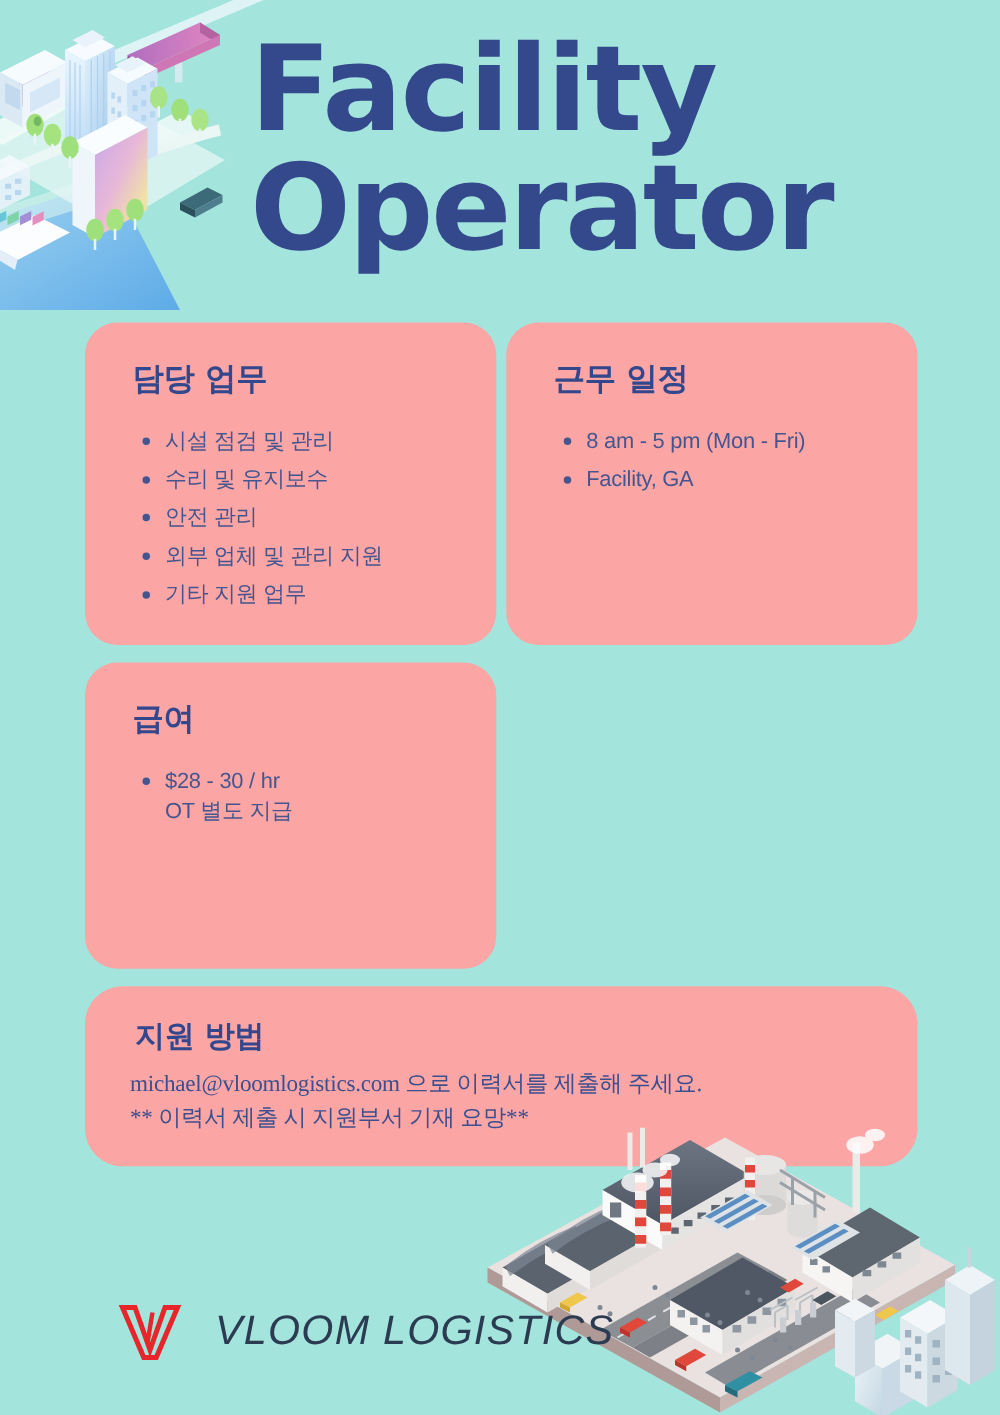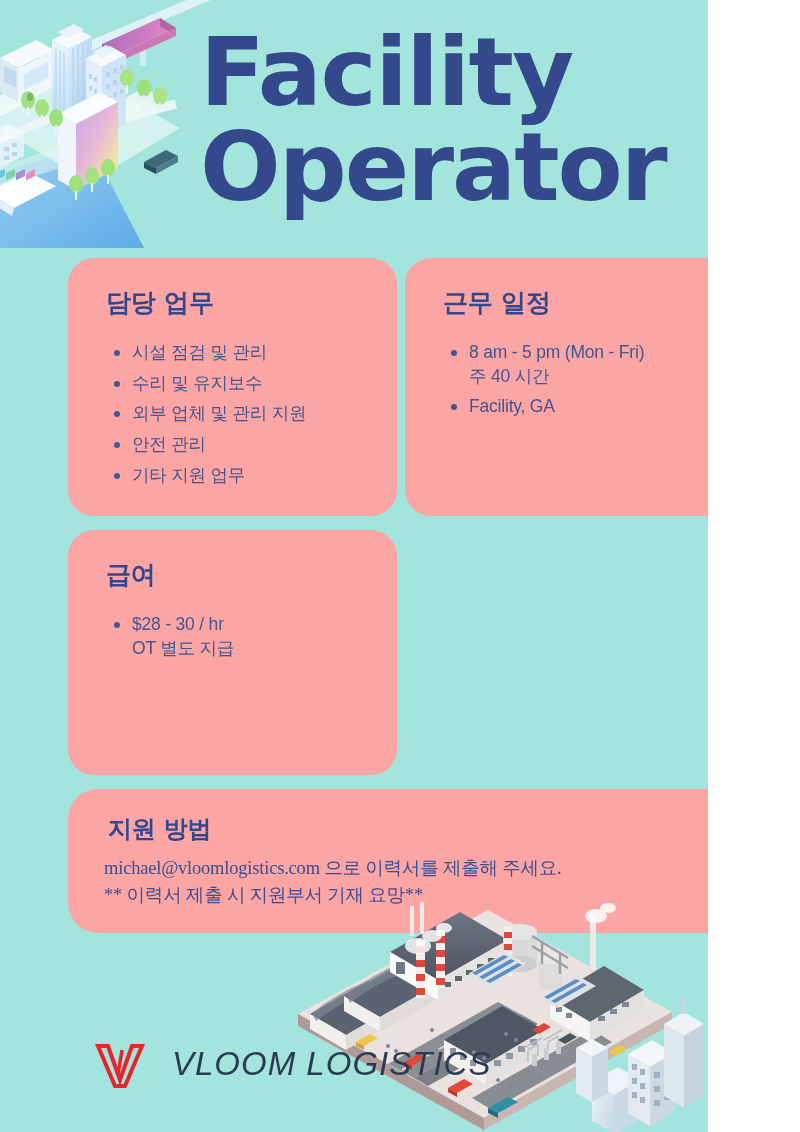--- a/index.html
+++ b/index.html
@@ -2,21 +2,21 @@
 <html><head>
 <meta charset="utf-8">
 <style>
   html, body {
     margin: 0;
     padding: 0;
     background: #ffffff;
   }
   .poster {
     position: relative;
-    width: 708px;
+    width: 800px;
     height: 1132px;
     overflow: hidden;
     background: #a3e4dc;
     font-family: "Liberation Sans", "DejaVu Sans", sans-serif;
   }
 
   
   .illo {
     position: absolute;
     pointer-events: none;
@@ -353,32 +353,31 @@
 
   <div class="grid">
 
     <div class="row">
 
       <div class="card half">
         <div class="card-title">담당 업무</div>
         <ul class="bullets">
           <li><span>시설 점검 및 관리</span></li>
           <li><span>수리 및 유지보수</span></li>
+          <li><span>안전 관리</span></li>
           <li><span>외부 업체 및 관리 지원</span></li>
-          <li><span>안전 관리</span></li>
           <li><span>기타 지원 업무</span></li>
         </ul>
       </div>
 
       <div class="card half">
         <div class="card-title">근무 일정</div>
         <ul class="bullets">
           <li>
             <span>8 am - 5 pm (Mon - Fri)</span>
-            <span class="sub">주 40 시간</span>
           </li>
           <li><span>Facility, GA</span></li>
         </ul>
       </div>
     </div>
 
     <div class="row">
 
 
       <div class="card half">

